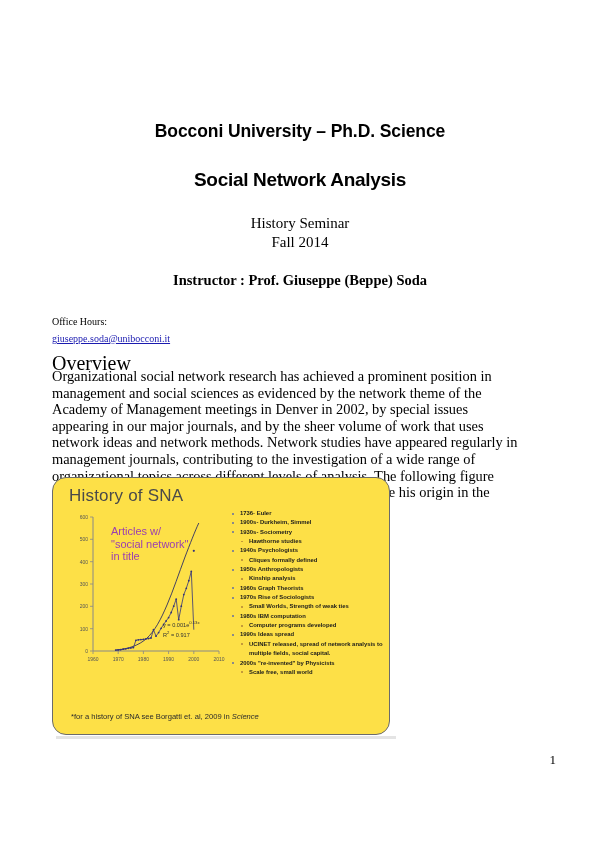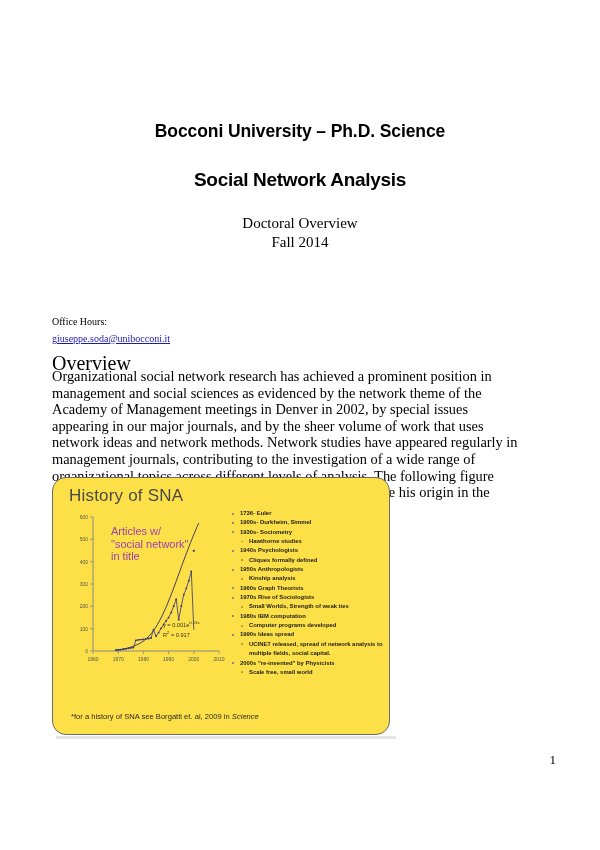--- a/index.html
+++ b/index.html
@@ -220,24 +220,25 @@
 </head>
 <body>
 
 <div class="page">
 
   <div class="univ-title">Bocconi University – Ph.D. Science</div>
 
   <div class="course-title">Social Network Analysis</div>
 
   <div class="subtitle">
-    <div>Doctoral Overview</div>
+    <div>History Seminar</div>
     <div>Fall 2014</div>
   </div>
 
+  <div class="instructor">Instructor : Prof. Giuseppe (Beppe) Soda</div>
 
   <div class="office-block">
     <div>Office Hours:</div>
     <a class="email-link" href="#">giuseppe.soda@unibocconi.it</a>
   </div>
 
   <div class="overview-head">Overview</div>
   <div class="overview-body">Organizational social network research has achieved a prominent position in management and social sciences as evidenced by the network theme of the Academy of Management meetings in Denver in 2002, by special issues appearing in our major journals, and by the sheer volume of work that uses network ideas and network methods. Network studies have appeared regularly in management journals, contributing to the investigation of a wide range of organizational topics across different levels of analysis. The following figure illustrates the exponential growth of network research since his origin in the fields of socio-psychology and anthropology.</div>
 
   <div class="figure">

